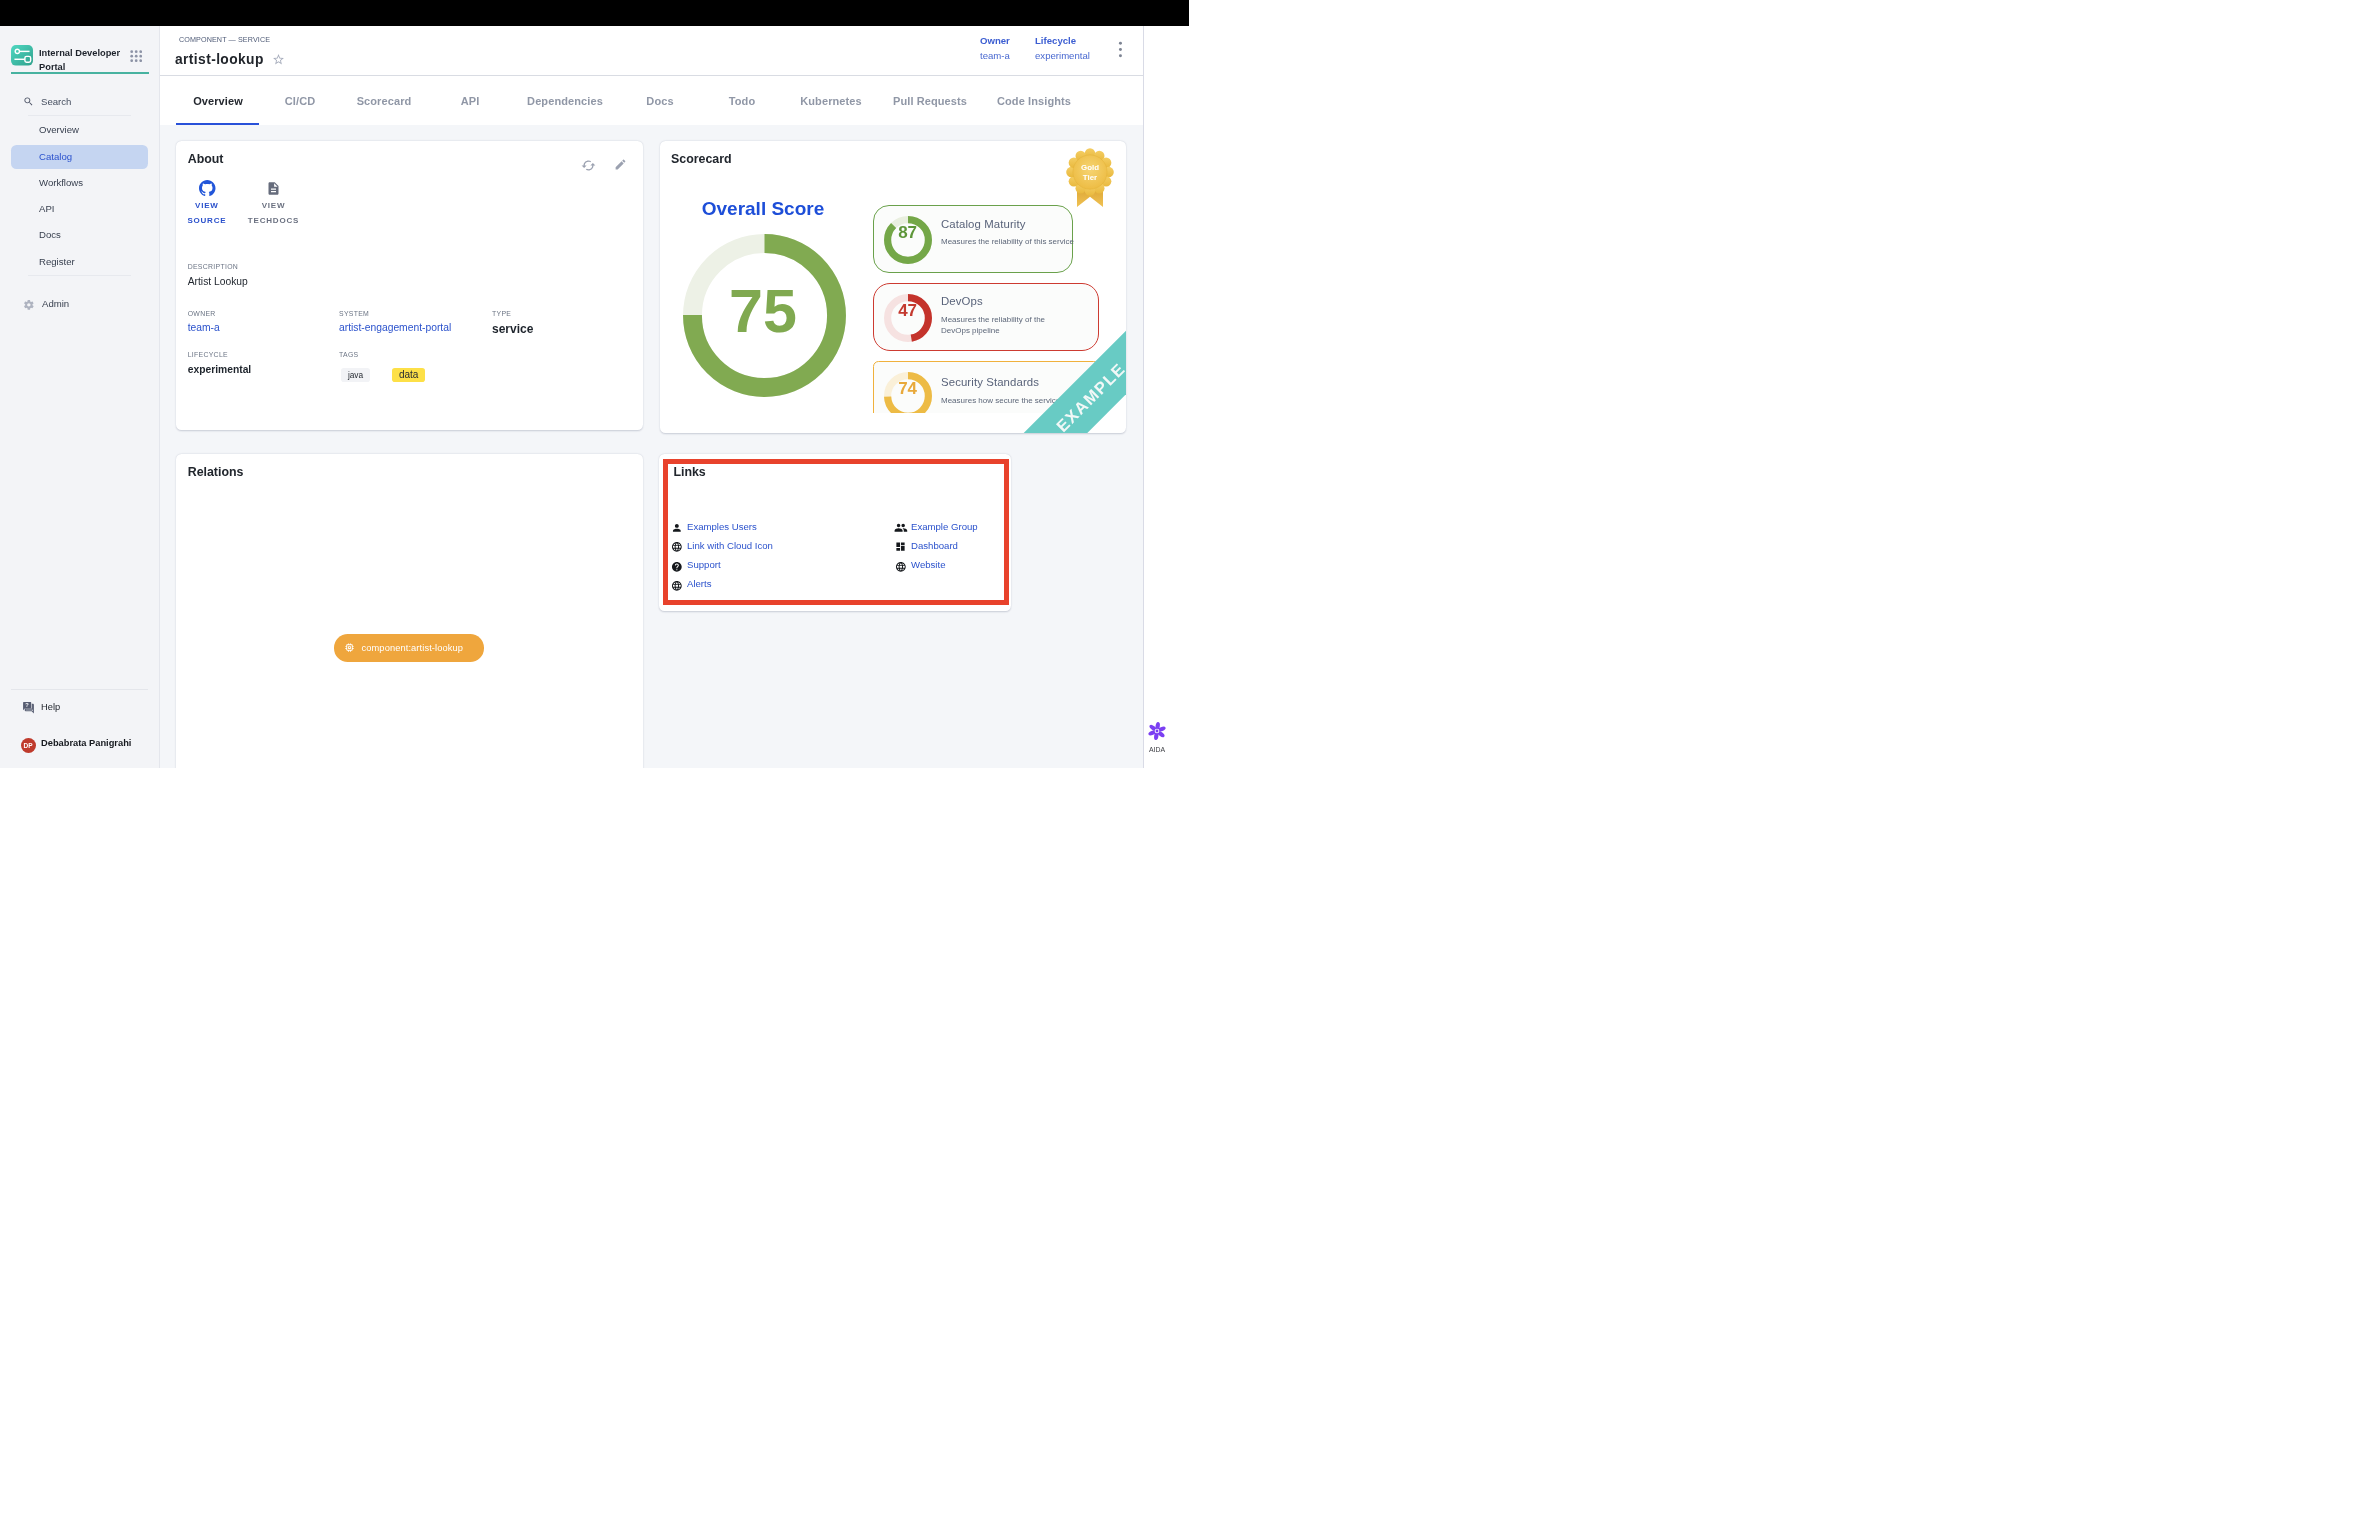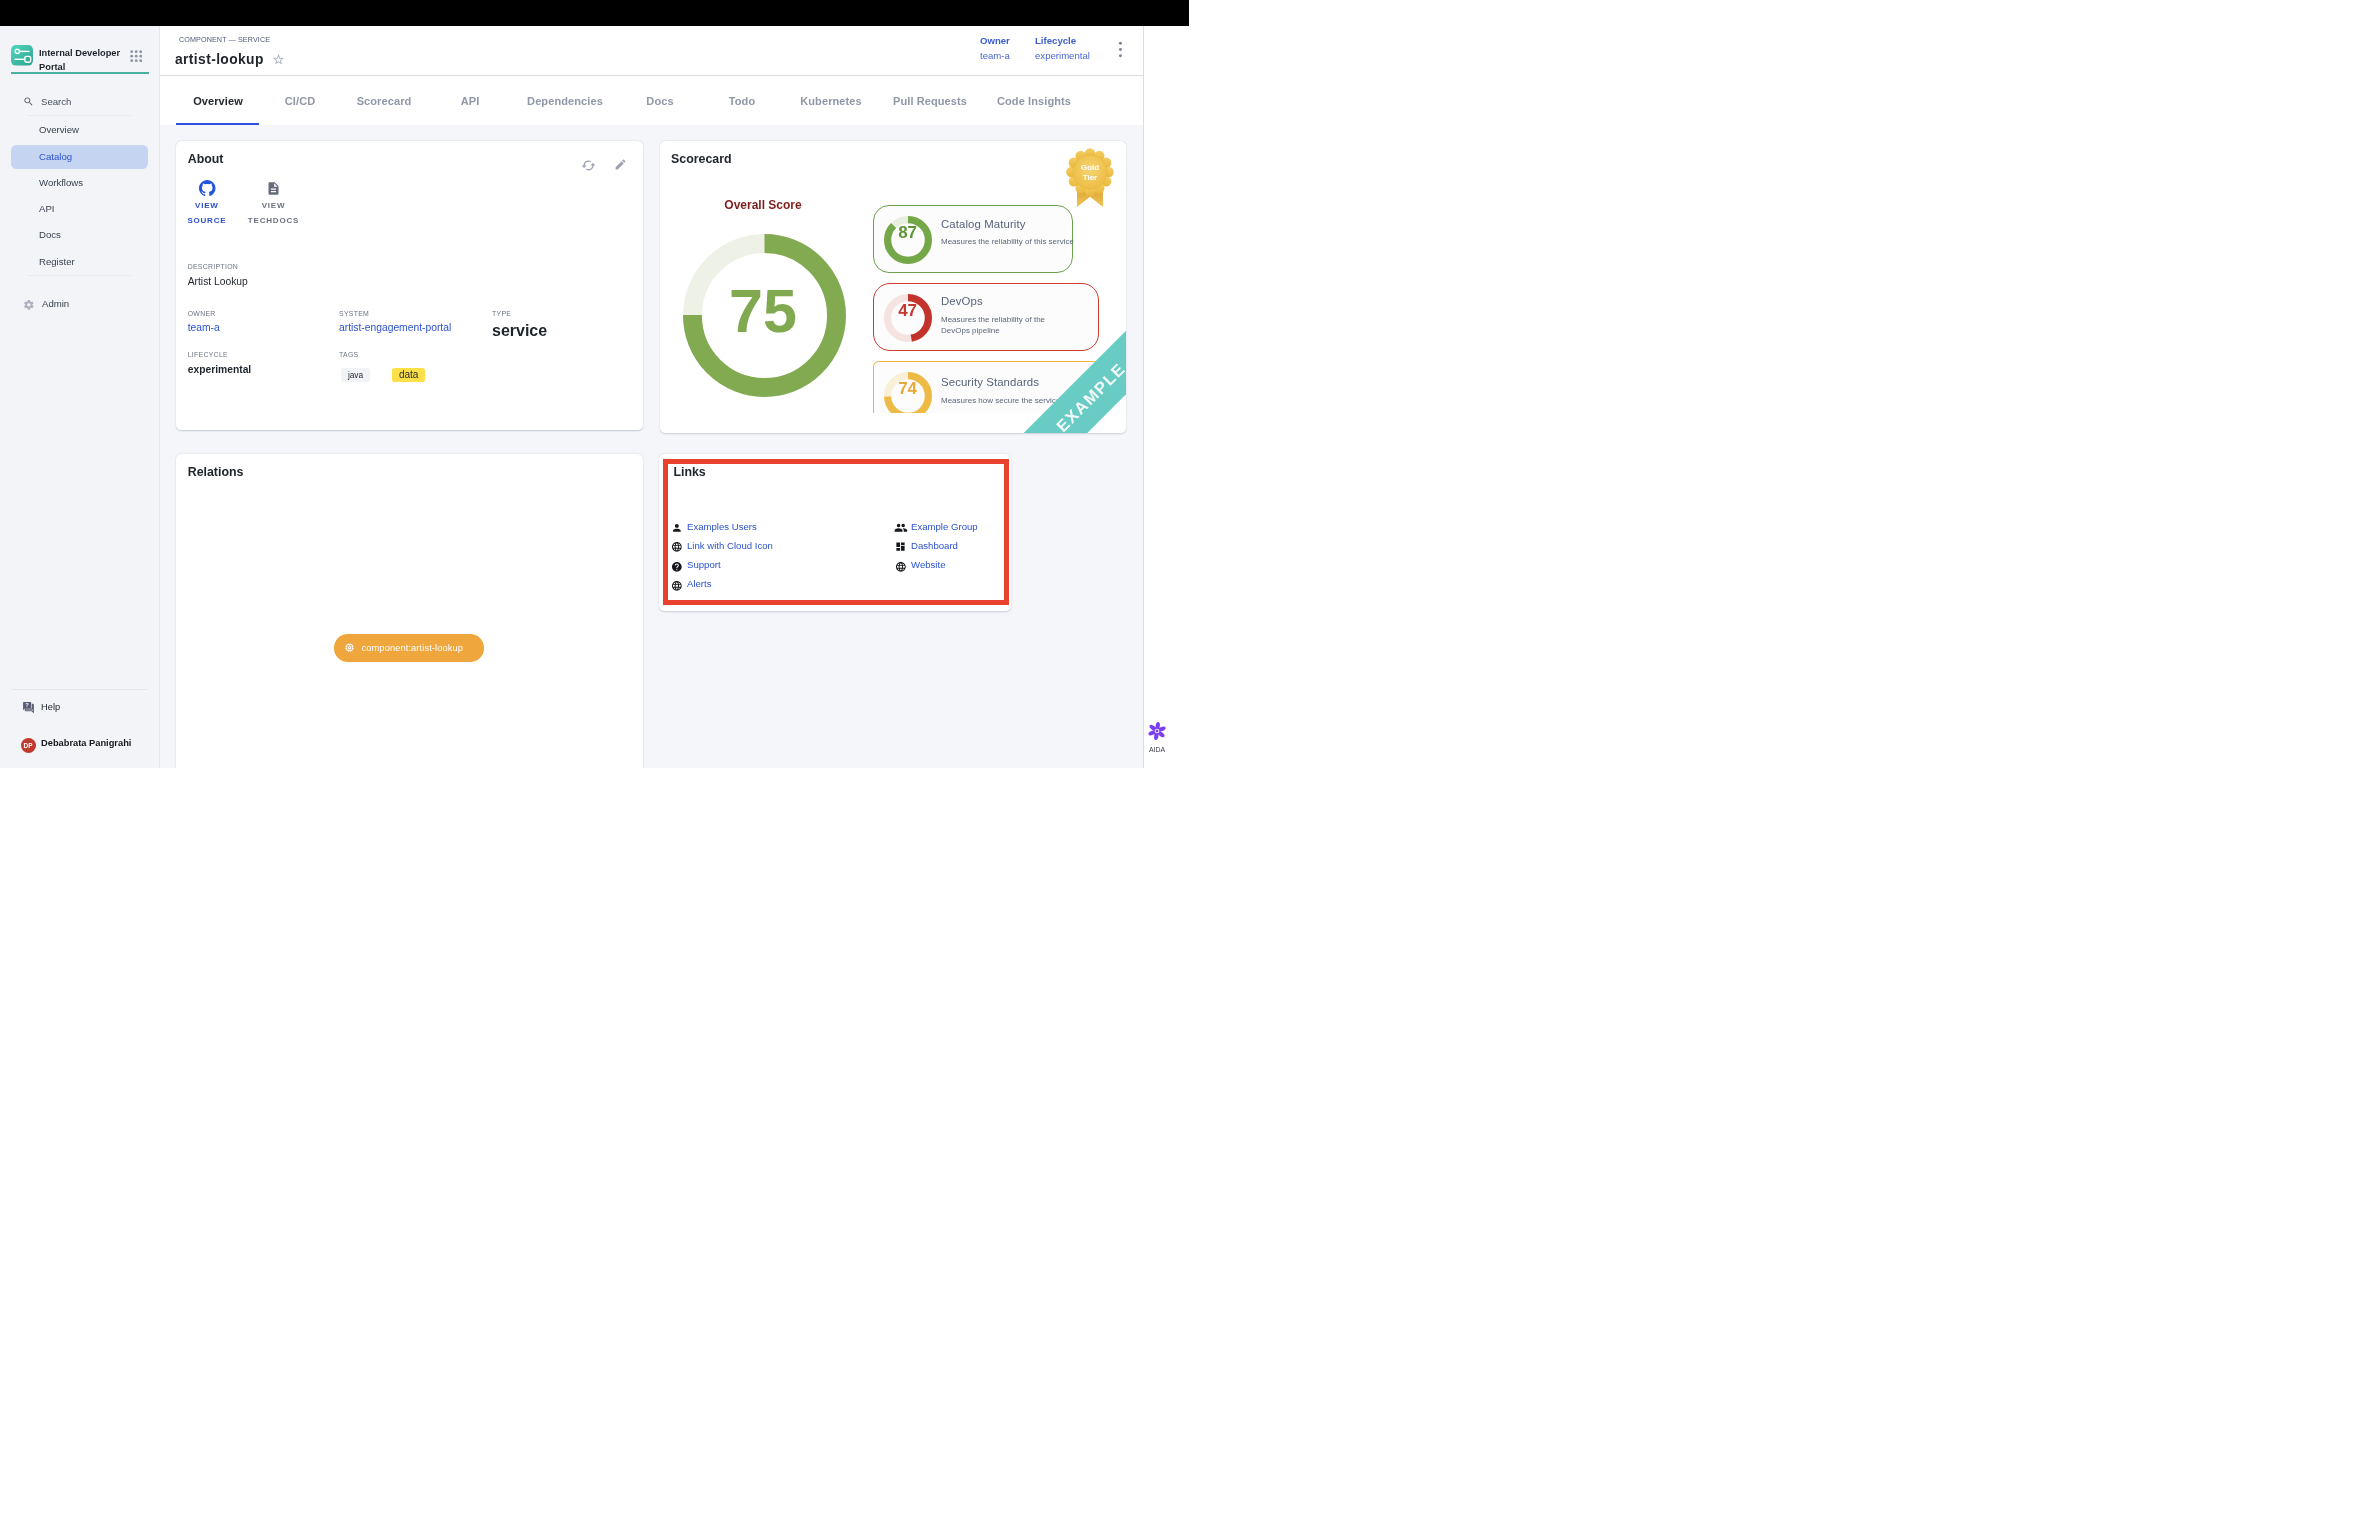--- a/index.html
+++ b/index.html
@@ -128,31 +128,31 @@
   <path d="M14 2H6c-1.1 0-1.99.9-1.99 2L4 20c0 1.1.89 2 1.99 2H18c1.1 0 2-.9 2-2V8l-6-6zm2 16H8v-2h8v2zm0-4H8v-2h8v2zm-3-5V3.5L18.5 9H13z"></path>
  </svg>
  <div class="abs" style="left:56px;top:57px;width:83px;text-align:center;font-size:8px;font-weight:700;letter-spacing:0.8px;color:#6b7181;line-height:15.3px">VIEW<br>TECHDOCS</div>
  <div class="lbl" style="left:11.7px;top:123px">DESCRIPTION</div>
  <div class="t" style="left:11.7px;top:136px;font-size:10.3px;color:#1e242c">Artist Lookup</div>
  <div class="lbl" style="left:11.7px;top:170px">OWNER</div>
  <div class="lbl" style="left:163px;top:170px">SYSTEM</div>
  <div class="lbl" style="left:316px;top:170px">TYPE</div>
  <div class="t blue" style="left:11.7px;top:182px;font-size:10.3px">team-a</div>
  <div class="t blue" style="left:163px;top:182px;font-size:10.3px">artist-engagement-portal</div>
- <div class="t" style="left:316px;top:182px;font-size:16px;font-weight:700;color:#1e242c">service</div>
+ <div class="t" style="left:316px;top:182px;font-size:12px;font-weight:700;color:#1e242c">service</div>
  <div class="lbl" style="left:11.7px;top:211px">LIFECYCLE</div>
  <div class="lbl" style="left:163px;top:211px">TAGS</div>
  <div class="t" style="left:11.7px;top:224px;font-size:10.3px;font-weight:700;color:#1e242c">experimental</div>
  <div class="t" style="left:165px;top:227px;height:14px;border-radius:2.8px;background:#f2f3f6;font-size:8.3px;color:#262b33;line-height:14px;padding:0 6.9px">java</div>
  <div class="t" style="left:216px;top:227px;height:14px;border-radius:2.8px;background:#fde047;font-size:10px;color:#262b33;line-height:14px;padding:0 6.9px">data</div>
 </div>
 
 <div class="card" style="left:660px;top:141px;width:466px;height:292px;overflow:hidden">
  <div class="cardtitle" style="left:11px;top:12.4px">Scorecard</div>
- <div class="t" style="left:0;top:58px;width:206px;text-align:center;font-size:12px;font-weight:700;color:#7f1d1d">Overall Score</div>
+ <div class="t" style="left:0;top:58px;width:206px;text-align:center;font-size:19px;font-weight:700;color:#1d4ed8">Overall Score</div>
  <svg class="abs" style="left:22.4px;top:92px" width="165" height="165" viewBox="0 0 240 240">
   <circle cx="120" cy="120" r="104.75" fill="none" stroke="#edf1e6" stroke-width="27.5"></circle>
   <circle cx="120" cy="120" r="104.75" fill="none" stroke="#81aa51" stroke-width="27.5" stroke-dasharray="493.6 658.1" transform="rotate(-90 120 120)"></circle>
  </svg>
  <div class="t" style="left:0;top:140px;width:206px;text-align:center;font-size:61px;font-weight:700;color:#80a950">75</div>
  <div class="abs" style="left:213px;top:64px;width:200px;height:68px;border:1px solid #6aa14b;border-radius:16px;background:#fbfcfb">
   <svg class="abs" style="left:9.6px;top:9.8px" width="48" height="48" viewBox="0 0 70 70">
    <circle cx="35" cy="35" r="29.75" fill="none" stroke="#e9efdf" stroke-width="10.5"></circle>
    <circle cx="35" cy="35" r="29.75" fill="none" stroke="#74a748" stroke-width="10.5" stroke-dasharray="162.6 186.9" transform="rotate(-90 35 35)"></circle>
   </svg>

